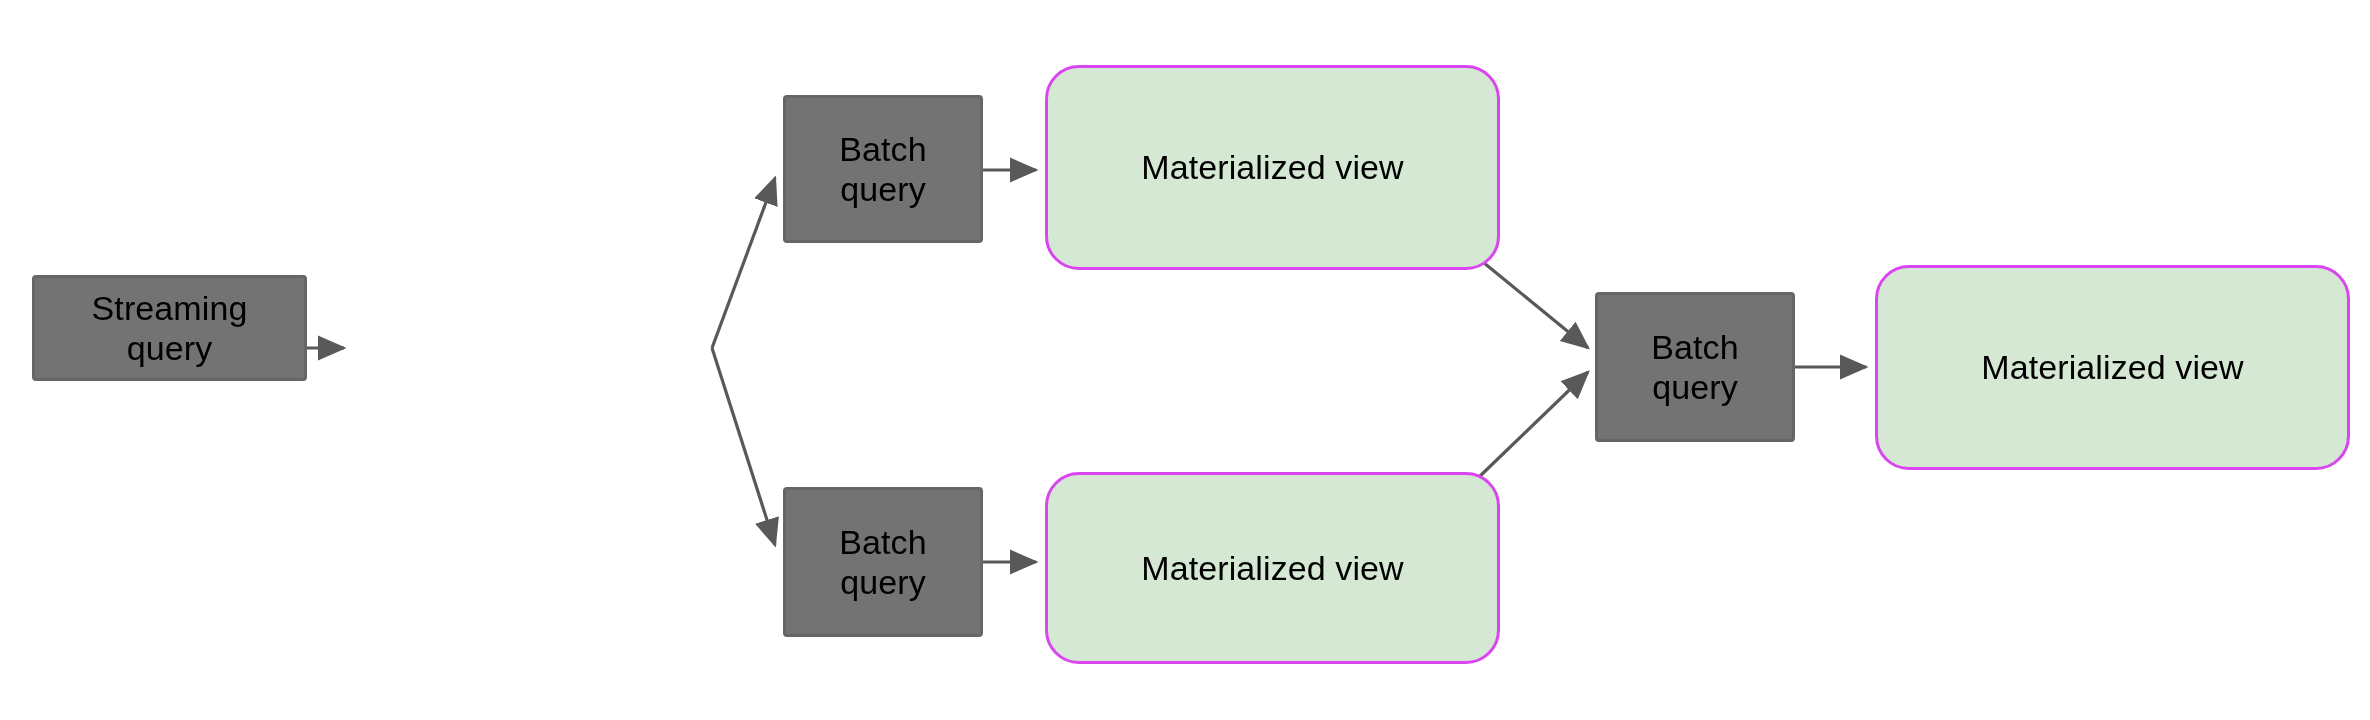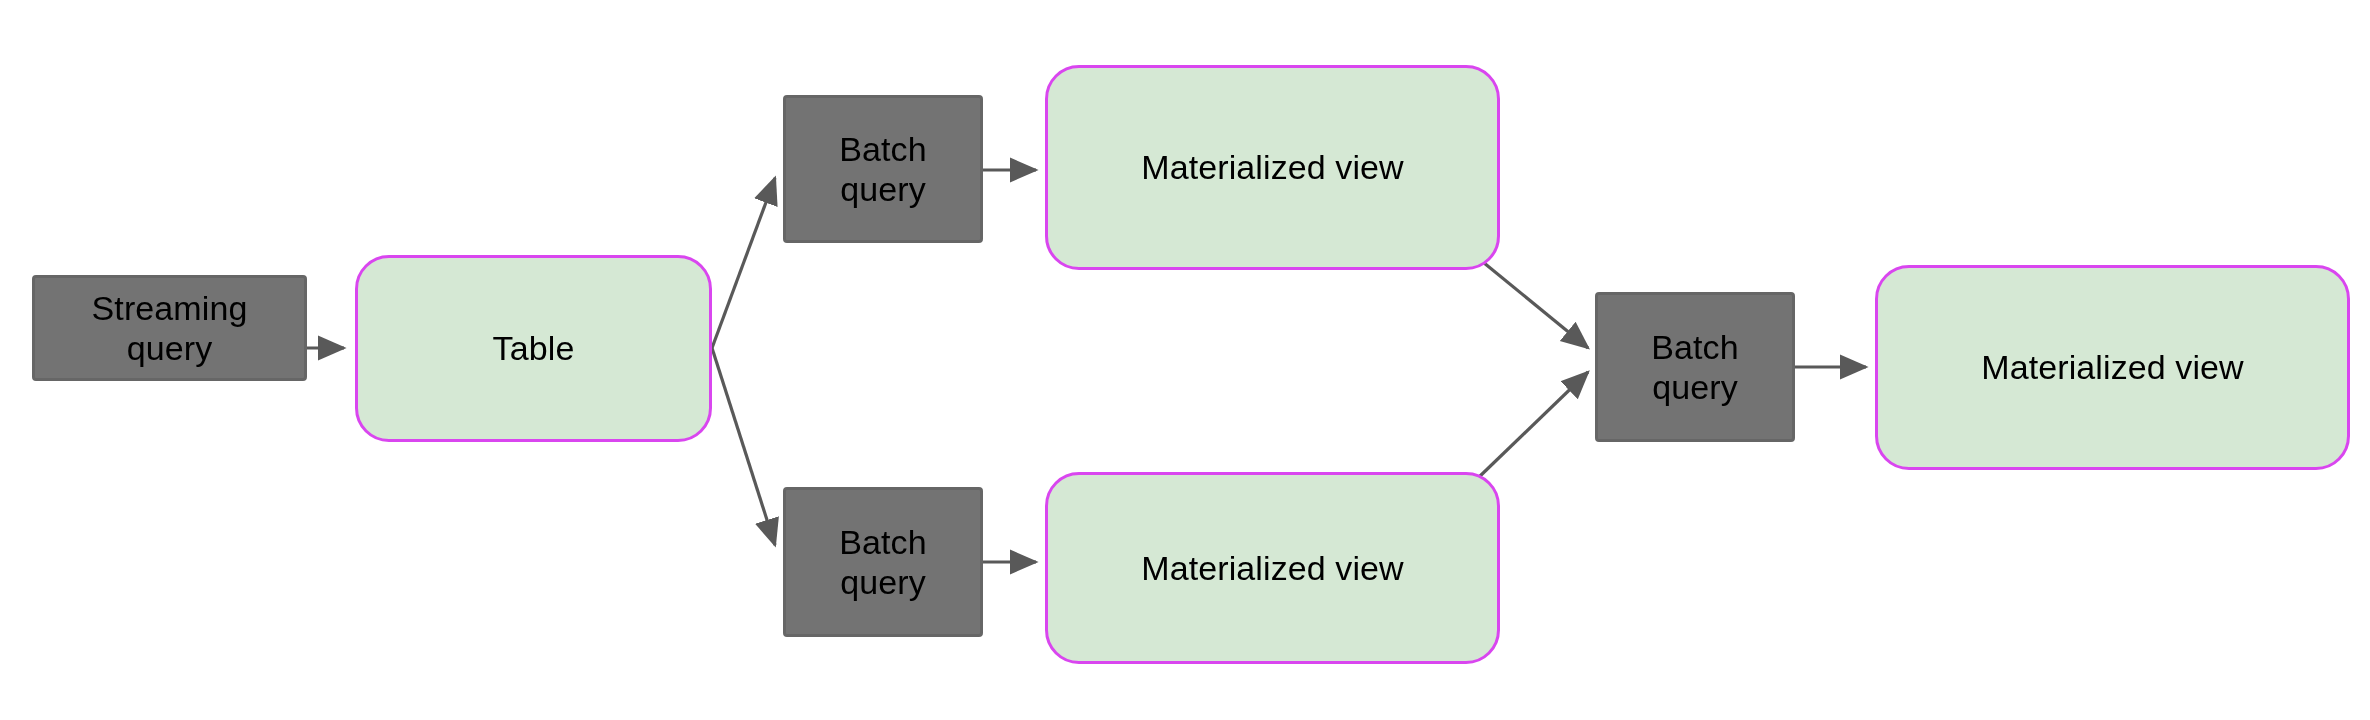--- a/index.html
+++ b/index.html
@@ -74,23 +74,20 @@
         <path d="M 1478 478 L 1588 372" marker-end="url(#arrowhead)"></path>
         <path d="M 1795 367 L 1866 367" marker-end="url(#arrowhead)"></path>
       </g>
   </svg>
 
   <div class="node process" style="left: 32px; top: 275px; width: 275px; height: 106px;">
     <span class="node-label">Streaming
 query</span>
   </div>
 
-  <div class="node store" style="left: 355px; top: 255px; width: 357px; height: 187px;">
-    <span class="node-label">Table</span>
-  </div>
 
   <div class="node process" style="left: 783px; top: 95px; width: 200px; height: 148px;">
     <span class="node-label">Batch
 query</span>
   </div>
 
   <div class="node store" style="left: 1045px; top: 65px; width: 455px; height: 205px;">
     <span class="node-label">Materialized view</span>
   </div>
 

